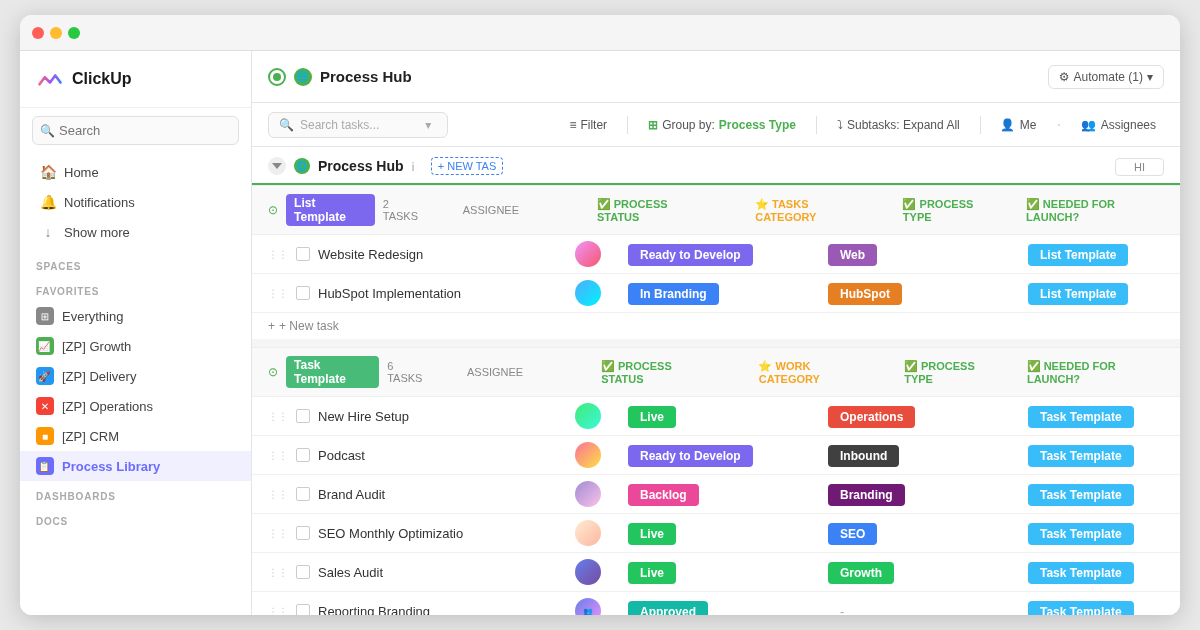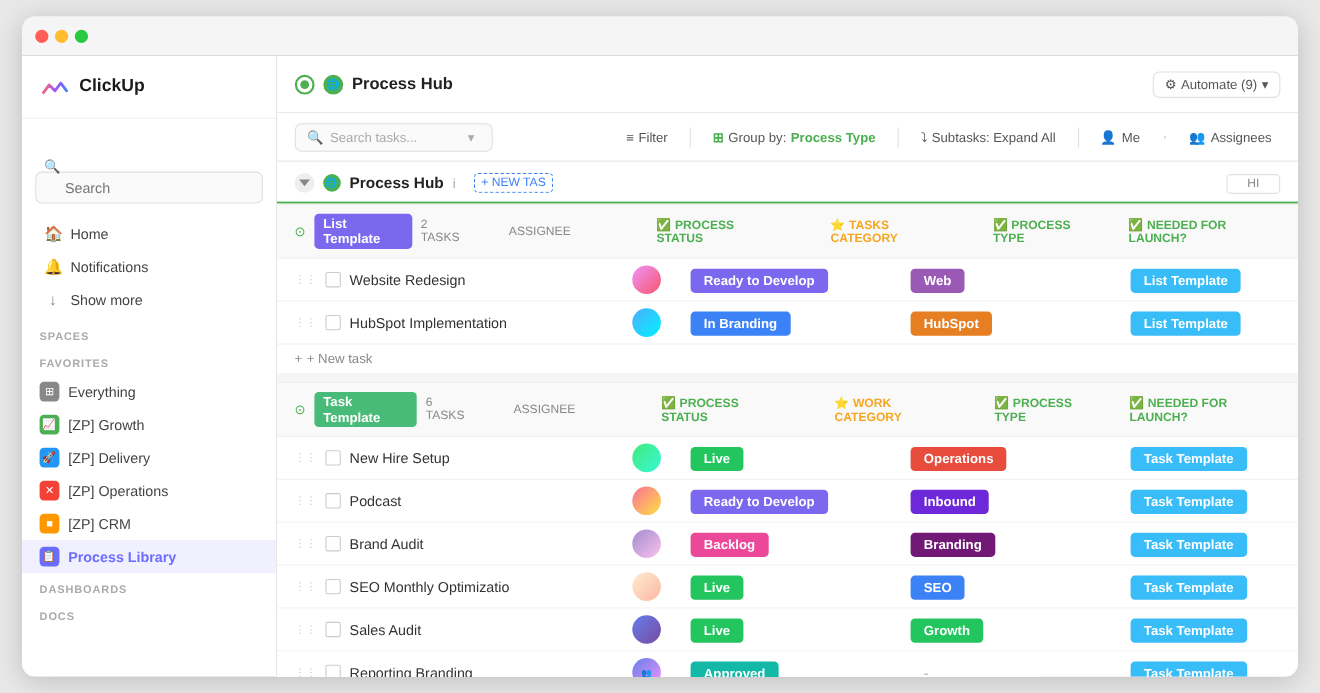--- a/index.html
+++ b/index.html
@@ -10,21 +10,21 @@
     .dot-red { background: #ff5f57; }
     .dot-yellow { background: #febc2e; }
     .dot-green { background: #28c840; }
     .main-layout { display: flex; flex: 1; overflow: hidden; }
     
     .sidebar { width: 232px; min-width: 232px; background: #fff; border-right: 1px solid #e5e5e5; display: flex; flex-direction: column; overflow-y: auto; }
     .sidebar-logo { padding: 14px 16px; display: flex; align-items: center; gap: 8px; border-bottom: 1px solid #f0f0f0; }
     .logo-icon { width: 28px; height: 28px; }
     .logo-text { font-size: 16px; font-weight: 700; color: #1a1a1a; }
     .sidebar-search { padding: 8px 12px; }
-    .sidebar-search input { width: 100%; padding: 6px 10px 6px 28px; border: 1px solid #e0e0e0; border-radius: 6px; font-size: 13px; color: #888; background: #fafafa; outline: none; margin-top: 40px; }
+    .sidebar-search input { width: 100%; padding: 6px 10px 6px 28px; border: 1px solid #e0e0e0; border-radius: 6px; font-size: 13px; color: #888; background: #fafafa; outline: none; }
     .search-wrap { position: relative; }
     .search-wrap .search-ico { position: absolute; left: 8px; top: 50%; transform: translateY(-50%); color: #aaa; font-size: 12px; }
     .sidebar-nav { padding: 4px 0; }
     .nav-item { display: flex; align-items: center; gap: 8px; padding: 7px 16px; font-size: 13px; color: #444; cursor: pointer; border-radius: 6px; margin: 0 4px; }
     .nav-item .nav-ico { width: 16px; text-align: center; color: #888; font-size: 14px; }
     .sidebar-section { padding: 10px 16px 4px; font-size: 10px; font-weight: 700; color: #aaa; letter-spacing: 0.08em; text-transform: uppercase; }
     .space-item { display: flex; align-items: center; gap: 8px; padding: 6px 16px; font-size: 13px; color: #444; cursor: pointer; }
     .space-icon { width: 18px; height: 18px; border-radius: 4px; display: flex; align-items: center; justify-content: center; font-size: 10px; color: #fff; flex-shrink: 0; }
     .space-item.active { background: #f0f0ff; font-weight: 600; color: #6c6cff; }
     .space-item.active .space-icon { background: #6c6cff; }
@@ -57,21 +57,21 @@
     .status-pill { padding: 4px 12px; border-radius: 4px; font-size: 12px; font-weight: 600; color: #fff; text-align: center; cursor: pointer; }
     .pill-purple { background: #7b68ee; }
     .pill-blue { background: #3b82f6; }
     .pill-green { background: #22c55e; }
     .pill-pink { background: #ec4899; }
     .pill-teal { background: #14b8a6; }
     .work-pill { padding: 4px 12px; border-radius: 4px; font-size: 12px; font-weight: 600; color: #fff; text-align: center; }
     .work-purple { background: #9b59b6; }
     .work-orange { background: #e67e22; }
     .work-red { background: #e74c3c; }
-    .work-pink { background: #6d28d9; }
+    .work-pink { background: #404040; }
     .work-magenta { background: #701a75; }
     .work-blue { background: #3b82f6; }
     .work-green { background: #22c55e; }
     .type-pill { padding: 4px 12px; border-radius: 4px; font-size: 12px; font-weight: 600; color: #fff; text-align: center; background: #38bdf8; }
     .launch-cell { display: flex; align-items: center; justify-content: center; }
     .new-task-row { padding: 6px 16px; font-size: 12px; color: #888; cursor: pointer; display: flex; align-items: center; gap: 4px; }
     .chevron-btn { width: 18px; height: 18px; border-radius: 50%; background: #eee; display: flex; align-items: center; justify-content: center; font-size: 10px; cursor: pointer; }
     .process-hub-title-row { display: flex; align-items: center; gap: 8px; padding: 10px 16px 8px; background: #fff; border-bottom: 2px solid #4caf50; }
     .chevron-down { display: inline-block; width: 0; height: 0; border-left: 5px solid transparent; border-right: 5px solid transparent; border-top: 6px solid #888; }
     .section-chevron { color: #4caf50; font-size: 12px; cursor: pointer; }
@@ -174,21 +174,21 @@
         <div class="top-bar-left">
           <div class="hub-circle">
             <span style="width:8px;height:8px;border-radius:50%;background:#4caf50;display:block;"></span>
           </div>
           <div class="hub-globe">🌐</div>
           <span class="hub-title">Process Hub</span>
         </div>
         <div class="top-bar-right">
           <button class="automate-btn">
             <span>⚙</span>
-            <span>Automate (9)</span>
+            <span>Automate (1)</span>
             <span>▾</span>
           </button>
         </div>
       </div>
 
       <div class="toolbar">
         <div class="search-tasks">
           <span style="color:#aaa;">🔍</span>
           <span>Search tasks...</span>
           <span style="margin-left:40px;color:#aaa;">▾</span>

